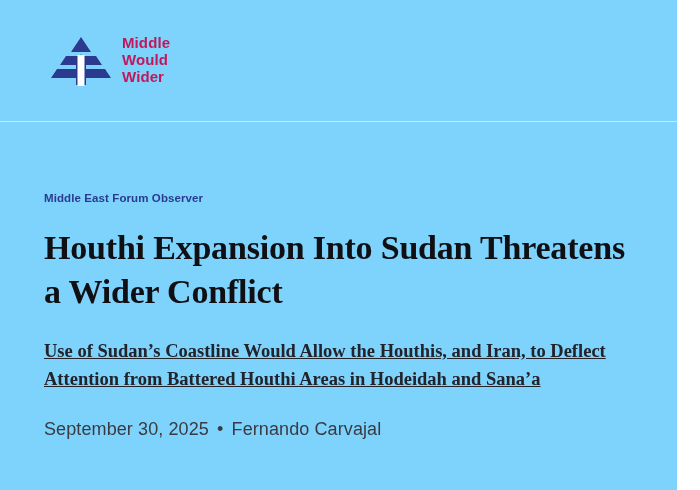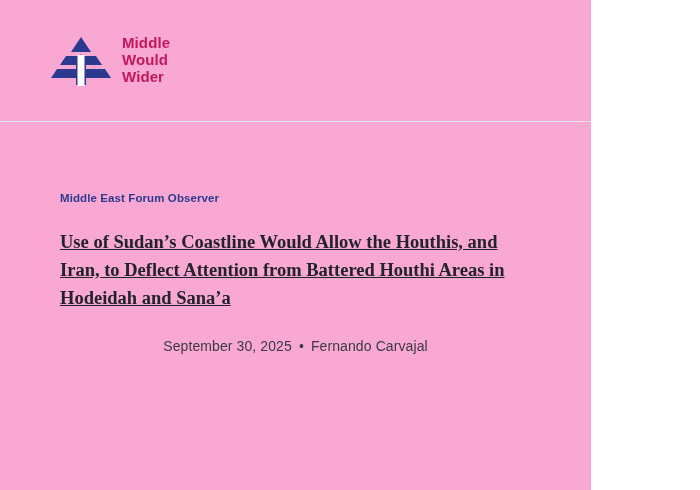--- a/index.html
+++ b/index.html
@@ -9,23 +9,23 @@
   body {
     width: 700px;
     height: 490px;
     background: #ffffff;
     font-family: "Liberation Sans", sans-serif;
     overflow: hidden;
   }
 
   .page {
     position: relative;
-    width: 591px;
+    width: 677px;
     height: 490px;
-    background: #f9a8d4;
+    background: #7dd3fc;
     box-sizing: border-box;
   }
 
   
   .masthead {
     height: 122px;
     border-bottom: 1px solid #e2e2e6;
     box-sizing: border-box;
     display: flex;
     align-items: center;
@@ -55,21 +55,21 @@
   .logo-words span {
     font-family: "Liberation Sans", sans-serif;
     font-weight: bold;
     font-size: 15px;
     color: #c2185b;
     letter-spacing: 0.1px;
   }
 
   
   .article {
-    padding: 0 60px;
+    padding: 0 44px;
     margin-top: 36px;
   }
 
   .kicker {
     margin-top: 70px;
     font-family: "Liberation Sans", sans-serif;
     font-weight: bold;
     font-size: 11.5px;
     color: #2b3a8f;
     letter-spacing: 0.1px;
@@ -92,24 +92,23 @@
     font-size: 18.5px;
     line-height: 1.52;
     color: #23232b;
     max-width: 608px;
     text-decoration: underline;
   }
 
   .byline {
     margin-top: 26px;
     font-family: "Liberation Sans", sans-serif;
-    font-size: 14px;
+    font-size: 18px;
     color: #3a3a42;
     letter-spacing: 0.1px;
-    text-align: center;
   }
 
   .byline .sep {
     margin: 0 3px;
     color: #3a3a42;
   }
 </style>
 </head>
 <body>
 
@@ -133,20 +132,21 @@
       <span class="logo-words">
         <span>Middle</span>
         <span>Would</span>
         <span>Wider</span>
       </span>
     </a>
   </header>
 
   <main class="article">
     <div class="kicker">Middle East Forum Observer</div>
+    <h1 class="headline">Houthi Expansion Into Sudan Threatens a Wider Conflict</h1>
     <h2 class="subhead">Use of Sudan’s Coastline Would Allow the Houthis, and Iran, to Deflect Attention from Battered Houthi Areas in Hodeidah and Sana’a</h2>
     <div class="byline">
       <span>September 30, 2025</span>
       <span class="sep">•</span>
       <span>Fernando Carvajal</span>
     </div>
   </main>
 
 </div>
 

